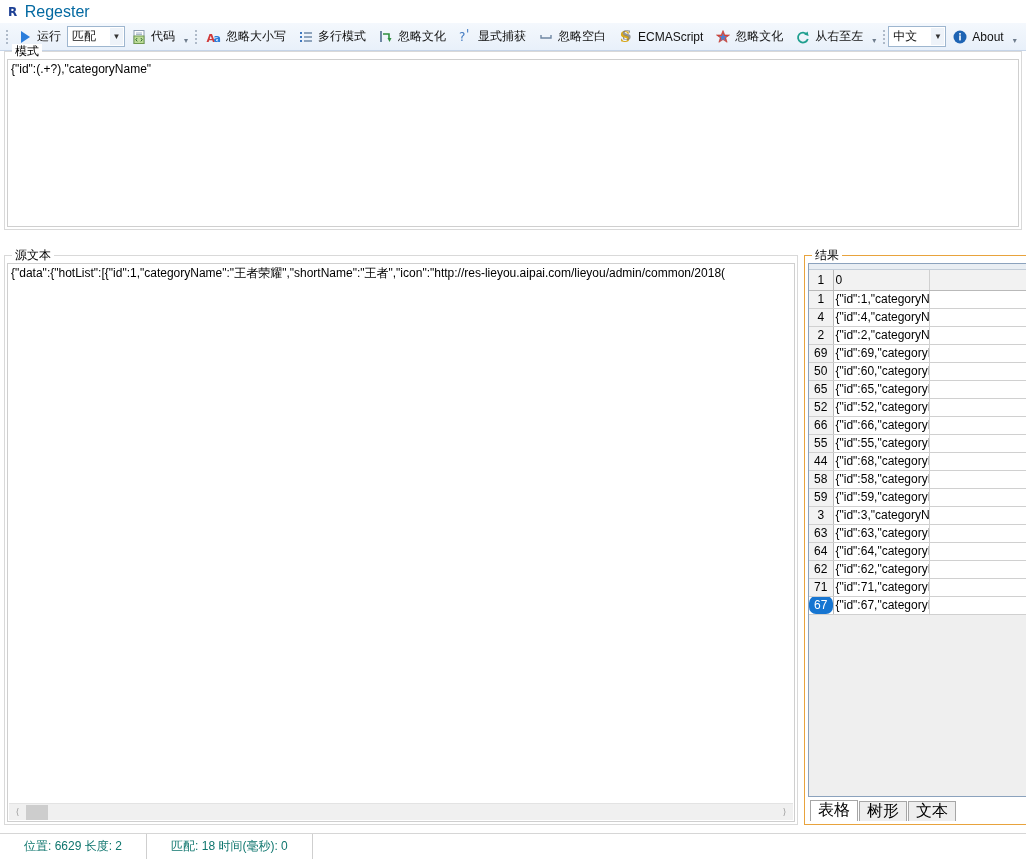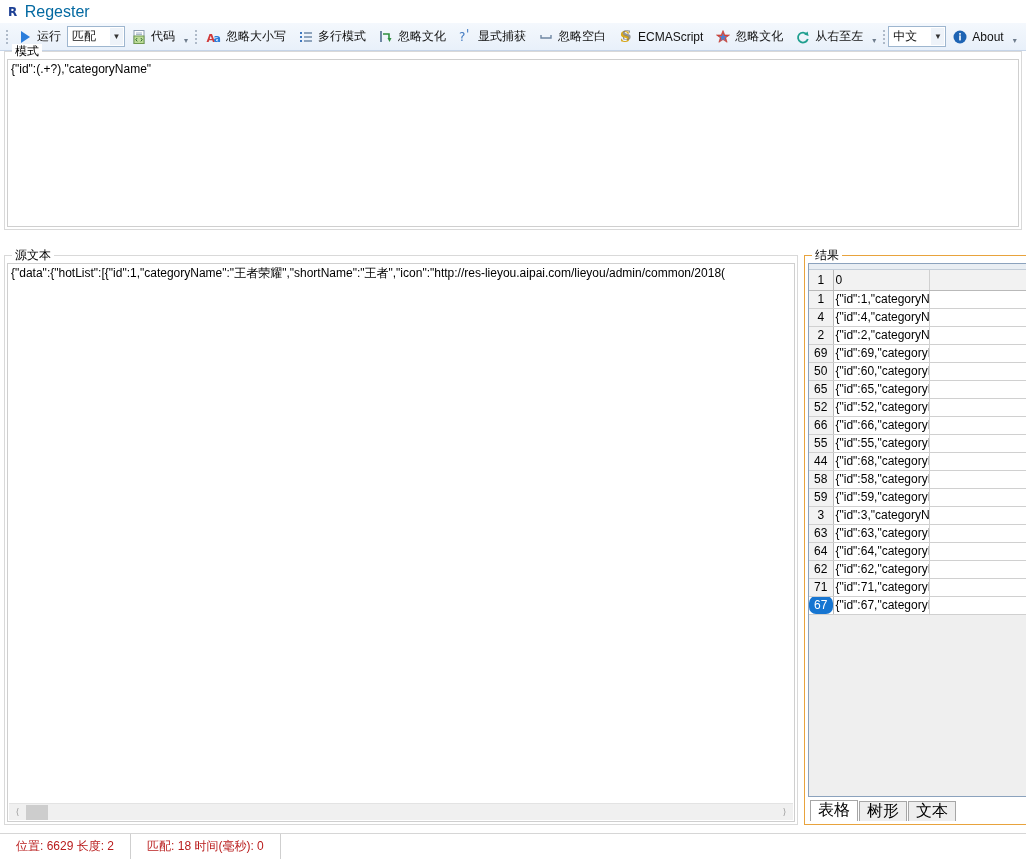--- a/index.html
+++ b/index.html
@@ -244,23 +244,23 @@
     position: absolute; left: 0; bottom: 0;
     width: 1026px; height: 26px;
     background: #ffffff;
     border-top: 1px solid #d6d6d6;
     display: flex; align-items: center;
     box-sizing: border-box;
   }
   .sb-cell {
     height: 26px;
     display: flex; align-items: center;
-    padding: 0 16px;
+    padding: 0 24px;
     font-size: 12px;
-    color: #b91c1c;
+    color: #0f766e;
     border-right: 1px solid #cfcfcf;
     box-sizing: border-box;
   }
 </style>
 </head>
 <body>
 
 <div id="app">
 
   <div class="titlebar">

